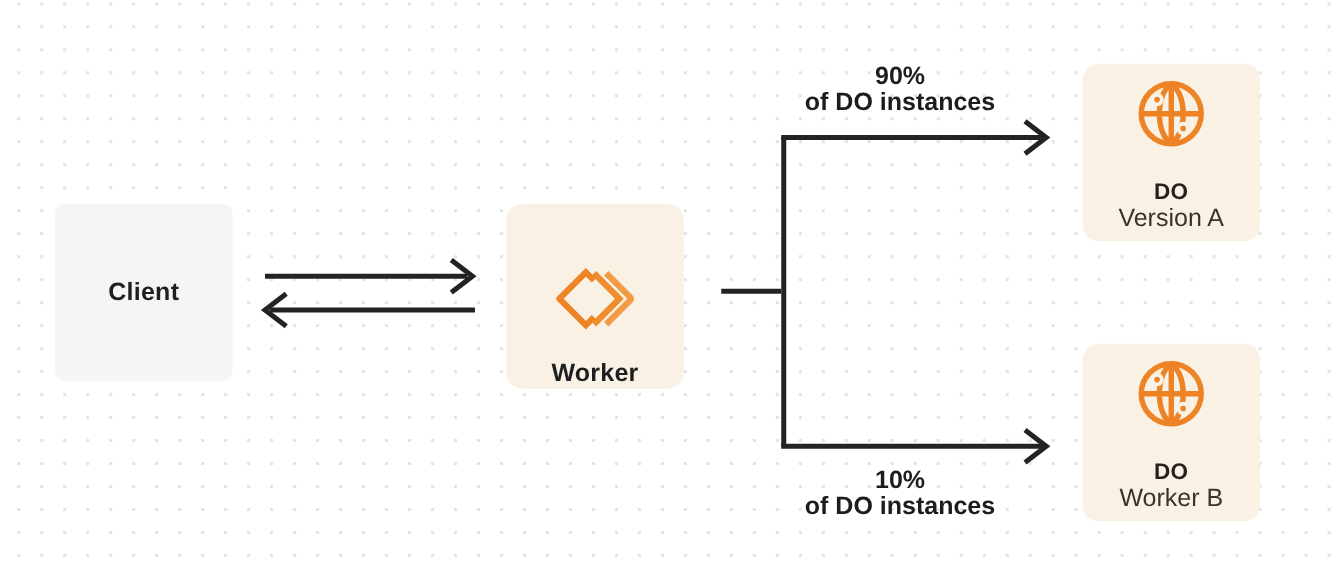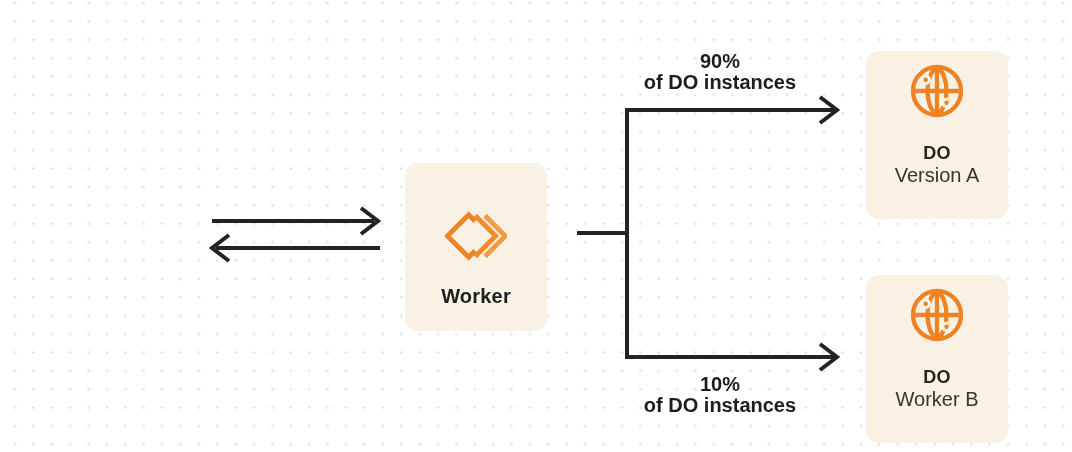--- a/index.html
+++ b/index.html
@@ -38,36 +38,36 @@
     border-radius: 8px;
   }
   .node-client .node-label {
     font-size: 20px;
     font-weight: 700;
     color: #1d1f20;
     letter-spacing: 0.2px;
   }
   .node-worker {
     left: 405px; top: 163px;
-    width: 142px; height: 168px;
+    width: 142px; height: 148px;
     background: #faf1e5;
     border-radius: 13px;
-    justify-content: center;
+    justify-content: flex-end;
     padding-top: 20px;
   }
   .node-worker .node-label {
     margin-top: 20px;
     font-size: 20px;
     font-weight: 700;
     color: #1d1f20;
     letter-spacing: 0.2px;
   }
   .node-do {
     left: 866px;
-    width: 142px; height: 168px;
+    width: 142px; height: 142px;
     background: #faf1e5;
     border-radius: 13px;
     justify-content: flex-start;
     padding-top: 11px;
   }
   .node-do-a { top: 51px; }
   .node-do-b { top: 275px; }
   .node-do .node-title {
     margin-top: 23px;
     font-size: 18px;
@@ -120,20 +120,23 @@
       <path d="M625 110 H836"></path>
       <path d="M820 97 L837 110 L820 123"></path>
     </g>
 
     <g>
       <path d="M625 357 H836"></path>
       <path d="M820 344 L837 357 L820 370"></path>
     </g>
   </svg>
 
+  <div class="node node-client">
+    <div class="node-label">Client</div>
+  </div>
 
   <div class="node node-worker">
     <svg width="62" height="58" viewBox="0 0 76 64" fill="none">
       <path d="M37 14 L29 6 L3 32 L29 58 L37 50" stroke="#ed8527" stroke-width="6"></path>
       <path d="M37 7 L62 32 L37 57" stroke="#ee8c2e" stroke-width="6"></path>
       <path d="M49 7 L74 32 L49 57" stroke="#f29b42" stroke-width="6"></path>
     </svg>
     <div class="node-label">Worker</div>
   </div>
 

